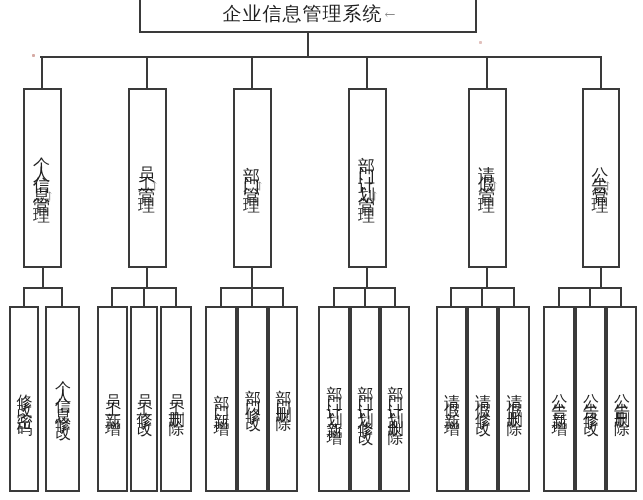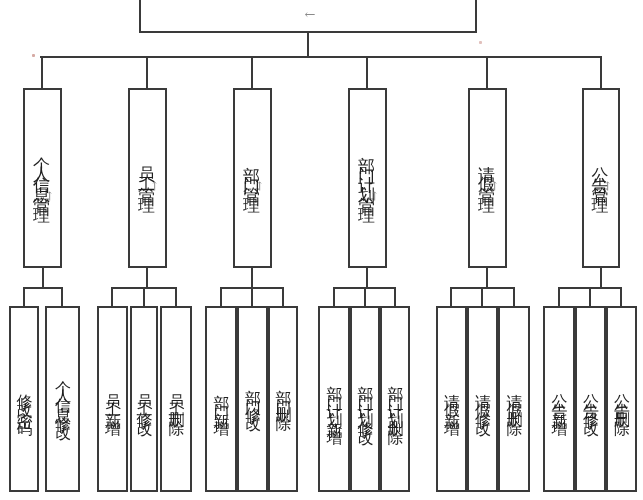--- a/index.html
+++ b/index.html
@@ -24,20 +24,21 @@
   .mark-side{position:relative;left:7px;top:-12px;}
   .mark-under{position:relative;left:4px;top:2px;}
   .speck{position:absolute;width:3px;height:3px;border-radius:1px;opacity:.55;}
 </style>
 </head>
 <body>
 
 <div id="stage">
 
   <div class="box root-box" style="left:139px;top:-6px;width:338px;height:39px">
+    <span>企业信息管理系统</span>
       <span class="mark">←</span>
   </div>
 
   <div class="line" style="left:307px;top:33px;width:2px;height:23px"></div>
   <div class="line" style="left:40px;top:56px;width:562px;height:2px"></div>
   <div class="line" style="left:41px;top:56px;width:2px;height:32px"></div>
   <div class="line" style="left:146px;top:56px;width:2px;height:32px"></div>
   <div class="line" style="left:251px;top:56px;width:2px;height:32px"></div>
   <div class="line" style="left:366px;top:56px;width:2px;height:32px"></div>
   <div class="line" style="left:486px;top:56px;width:2px;height:32px"></div>

